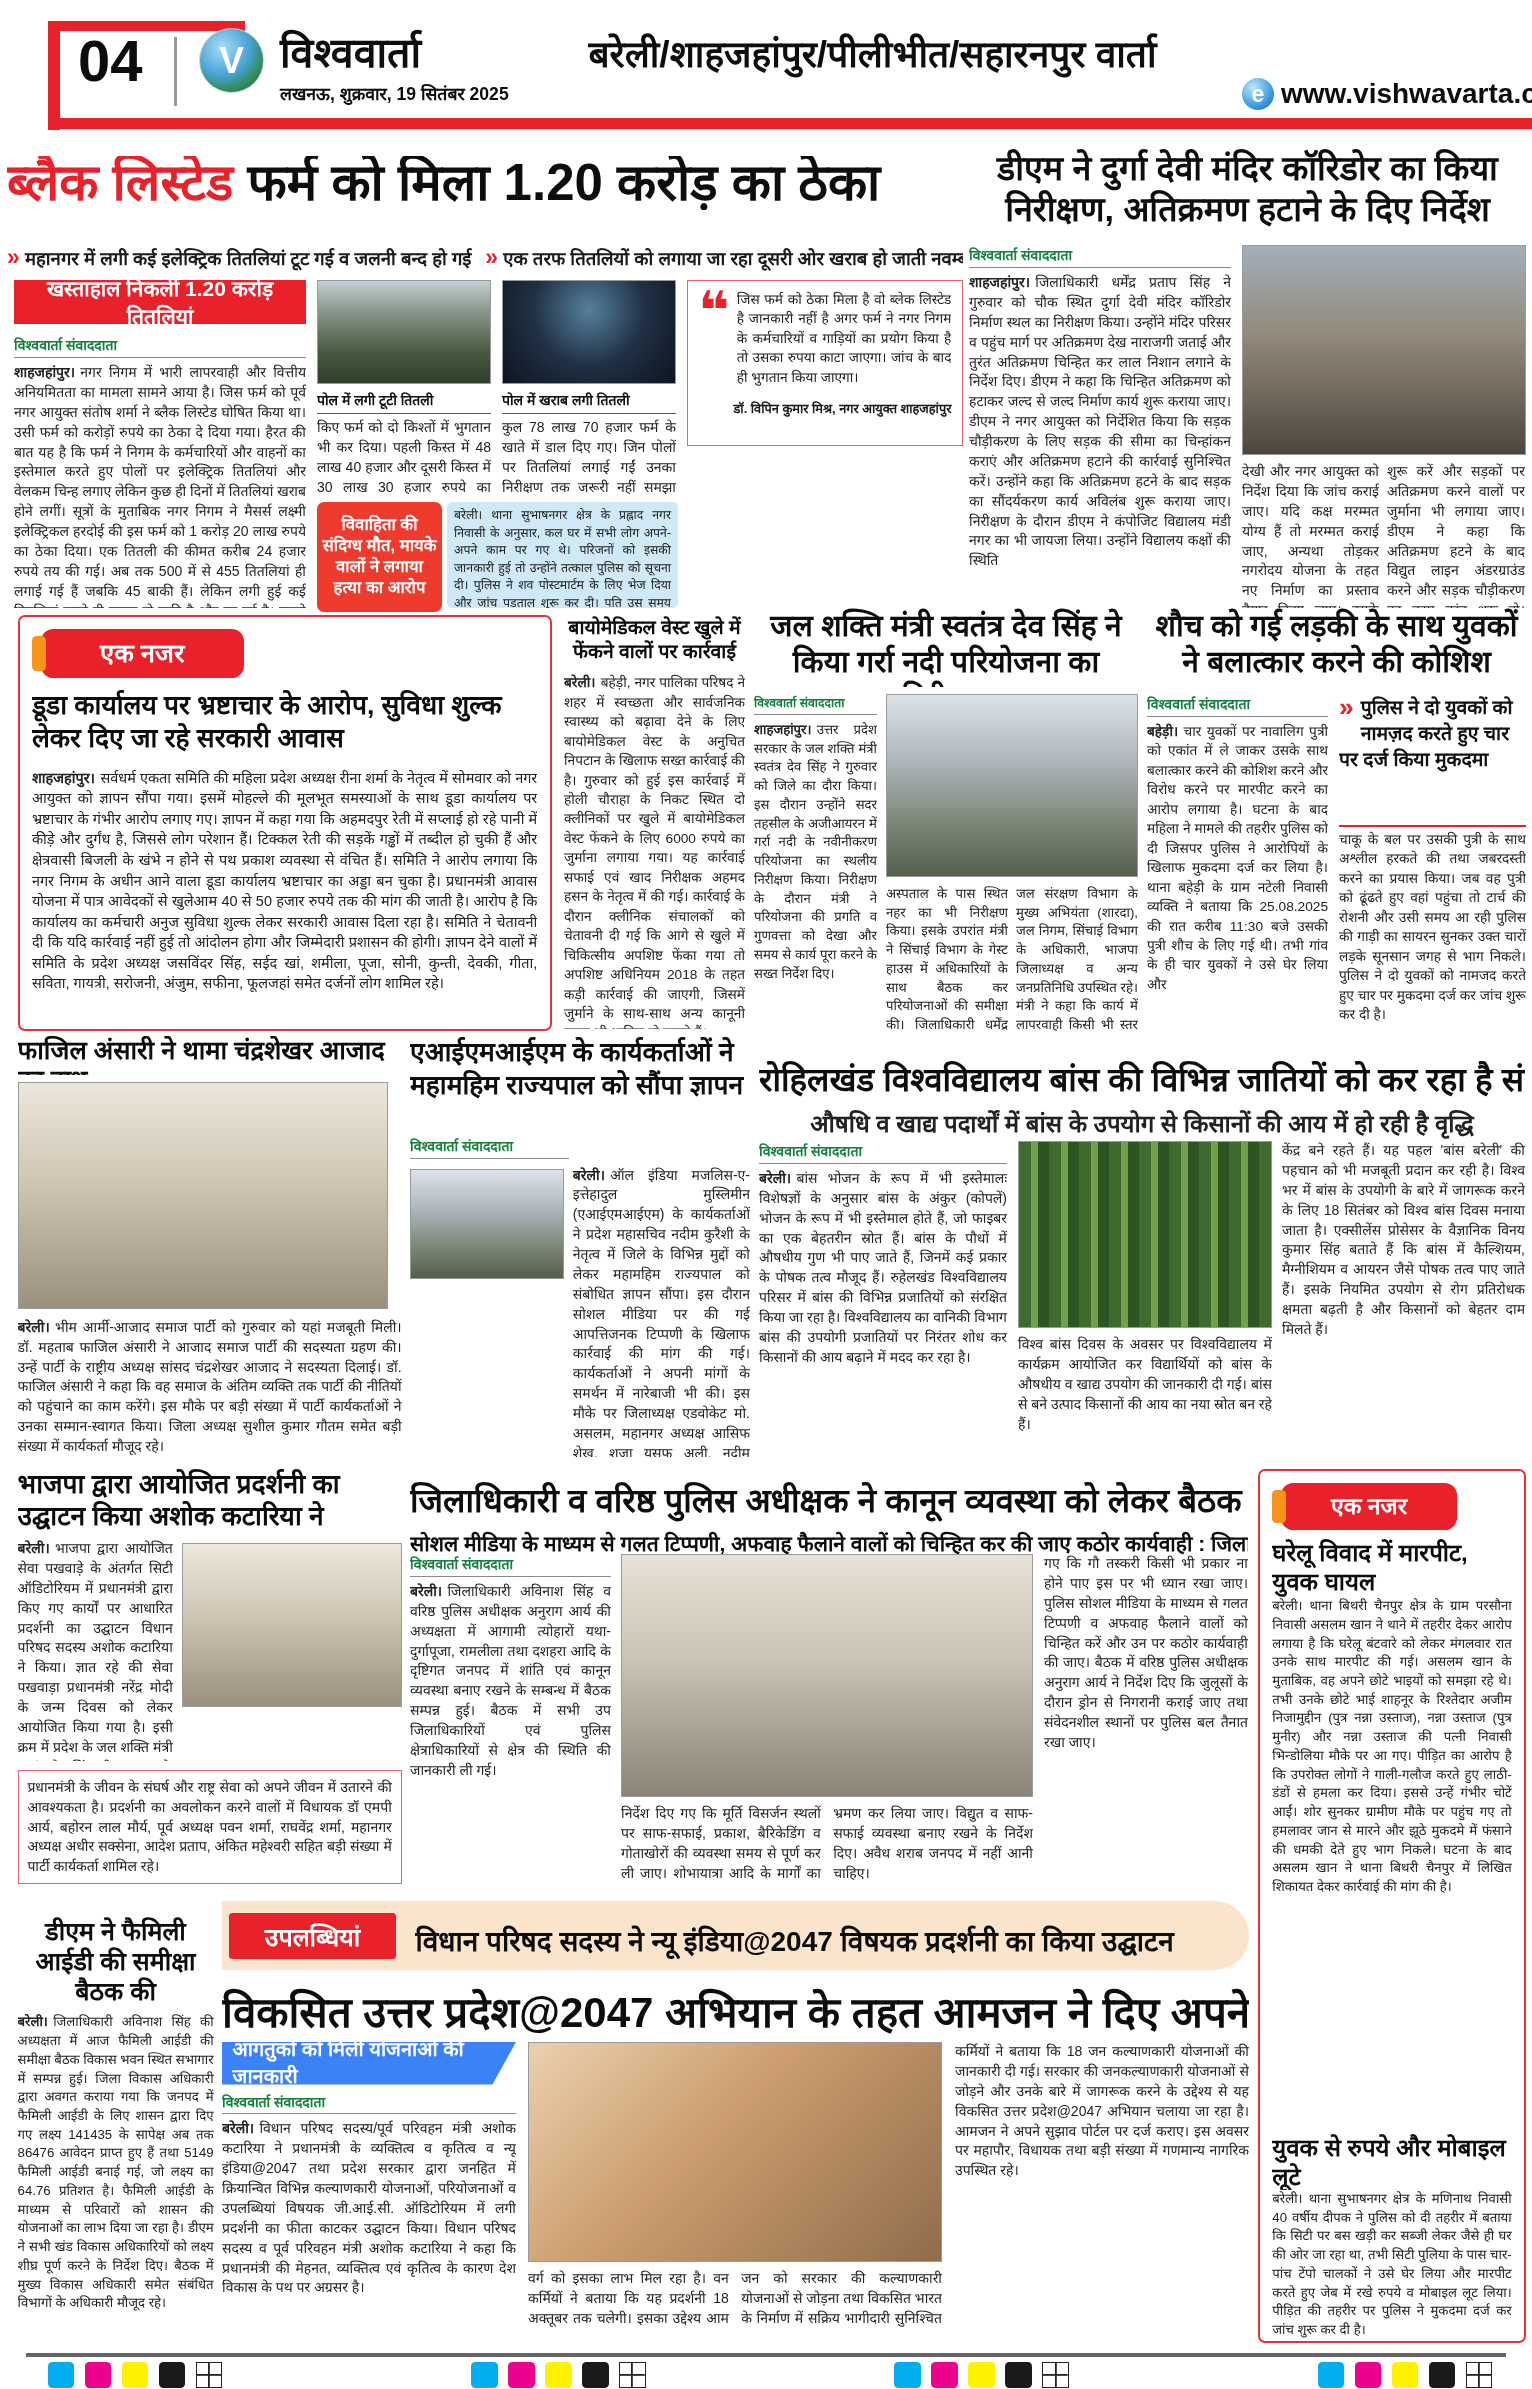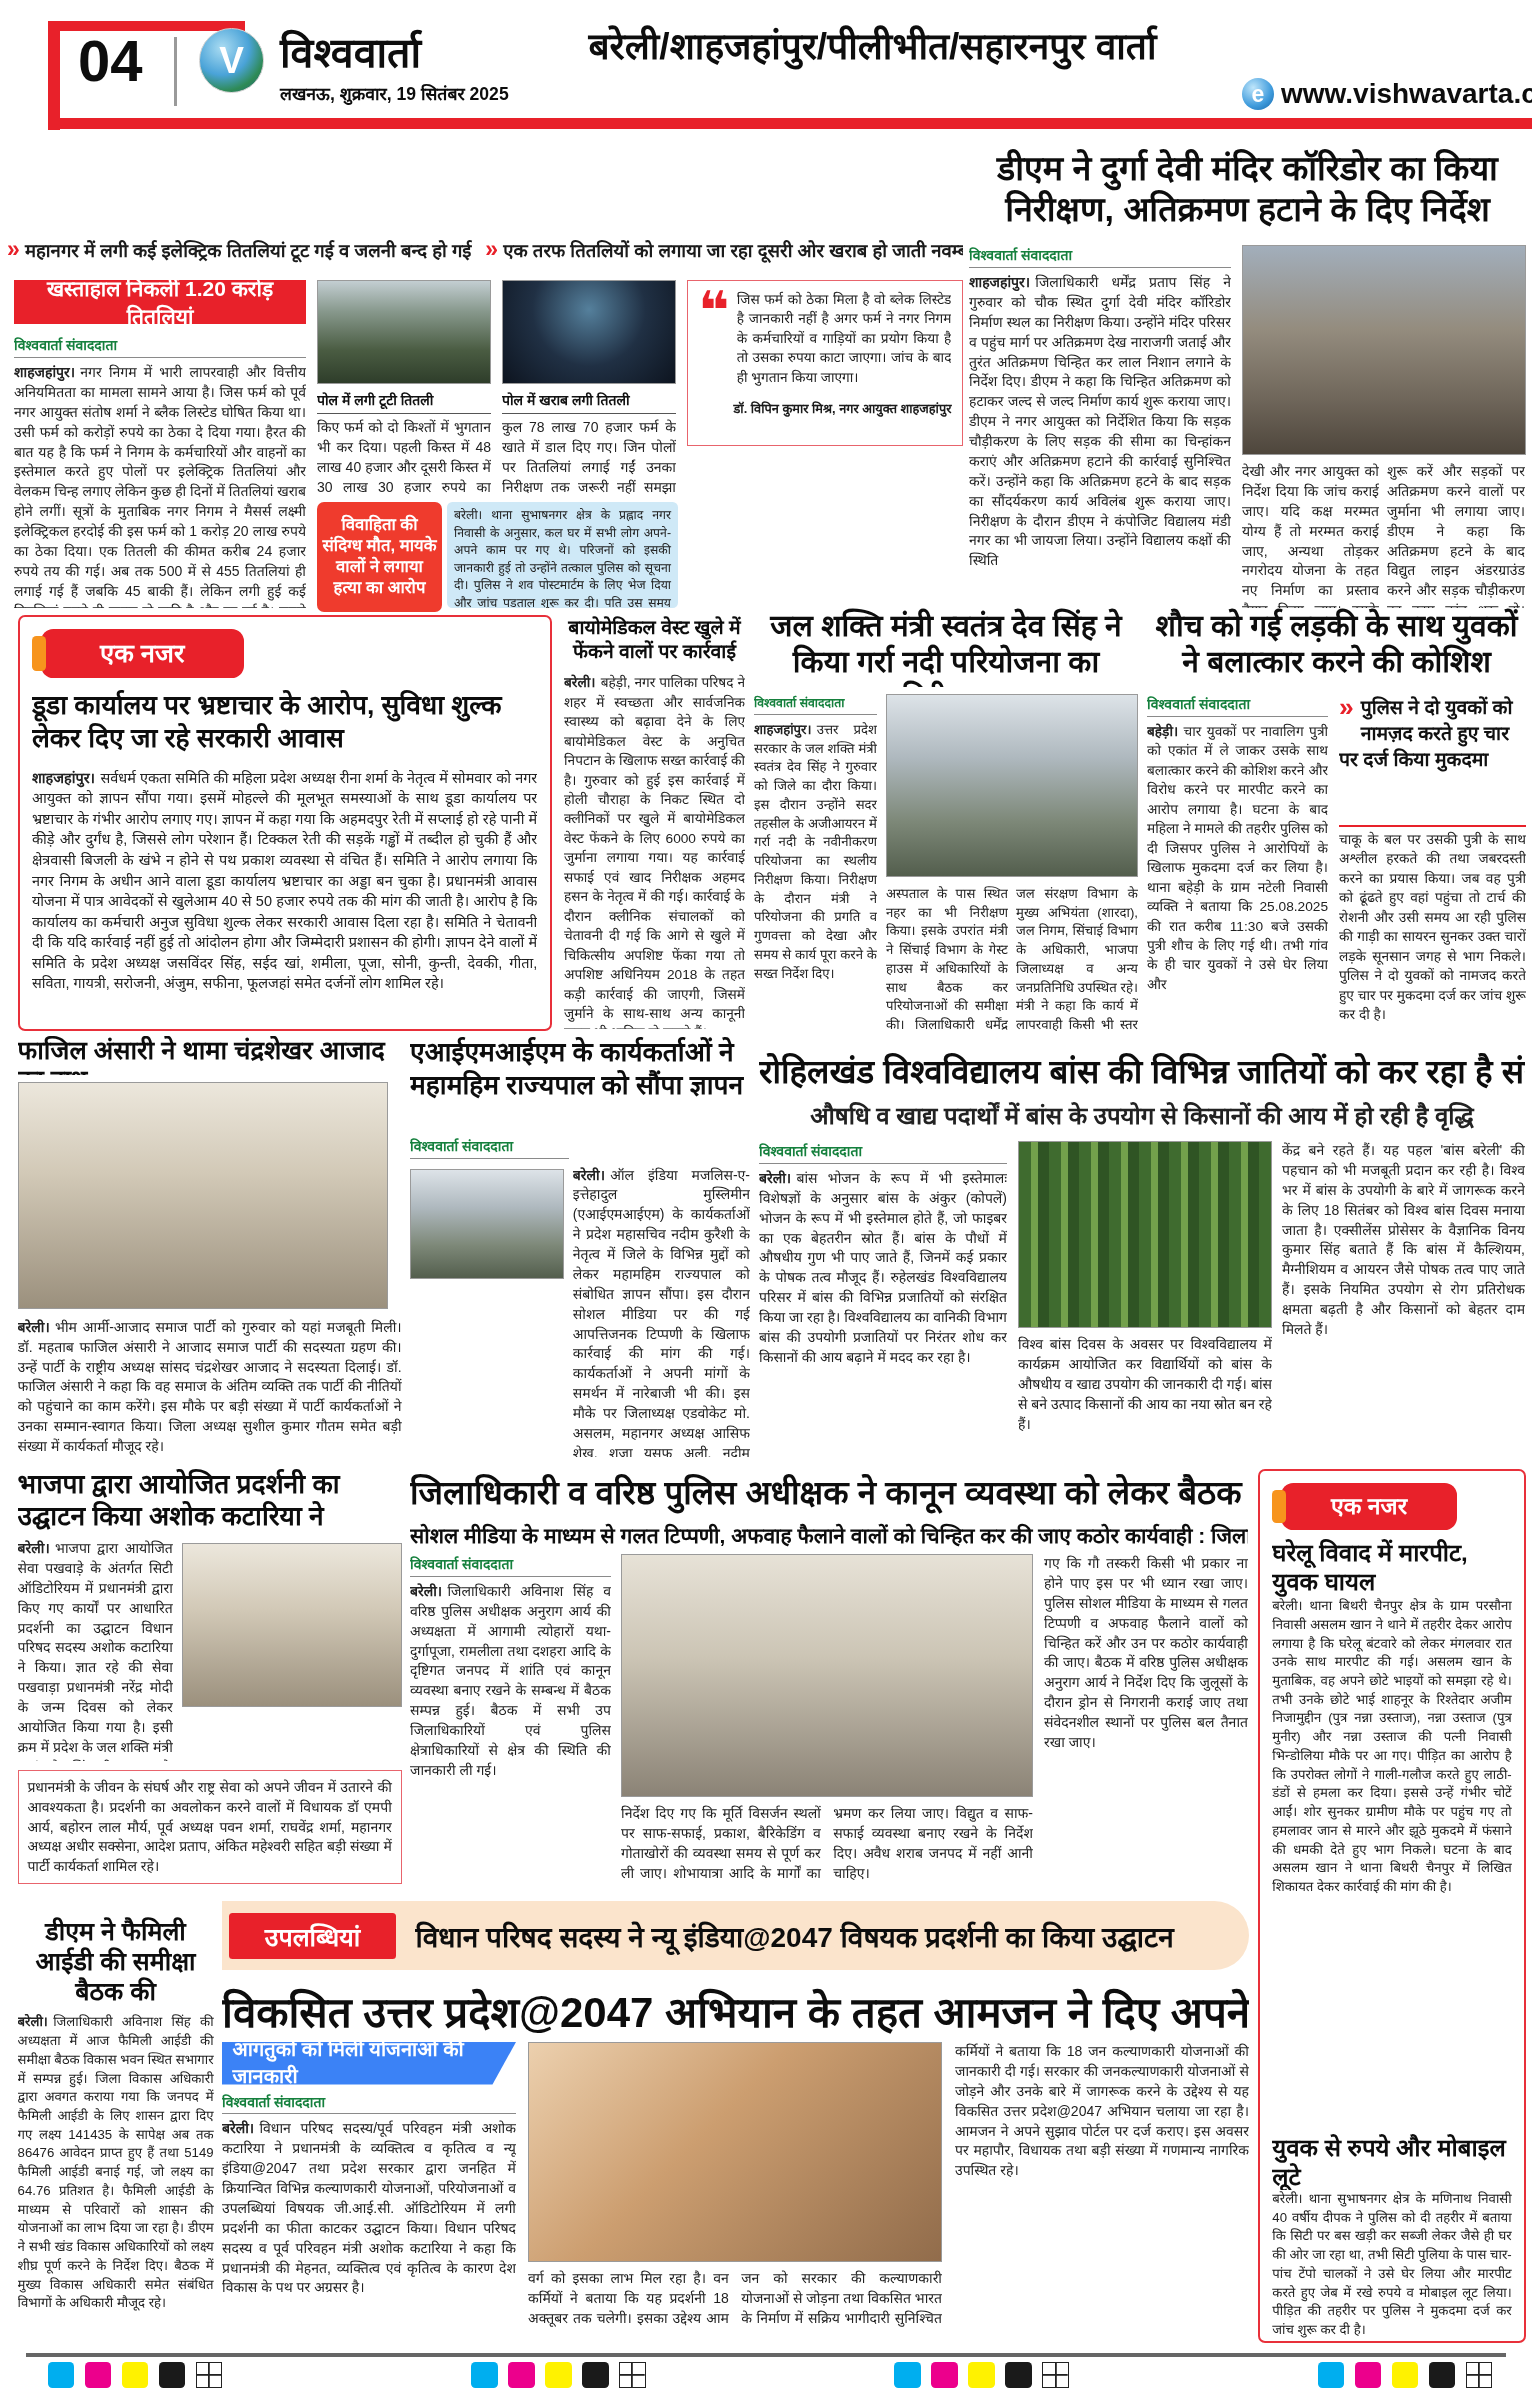--- a/index.html
+++ b/index.html
@@ -1,20 +1,20 @@
 <!DOCTYPE html>
 <html style="font-size:14px"><head>
 <meta charset="utf-8">
 <style>
   html,body{margin:0;padding:0;background:#e9e9e9;}
   .page{position:relative;width:1532px;height:2389px;background:#ffffff;margin:0 auto;
         font-family:"Liberation Sans","DejaVu Sans",sans-serif;color:#1b1b1b;overflow:hidden;}
   .abs{position:absolute;}
   .hl{font-weight:bold;color:#0d0d0d;}
-  .nowrap{white-space:nowrap;overflow:hidden;}
+  .nowrap{white-space:nowrap;overflow:hidden;margin-top:8px;}
   .center{text-align:center;}
   .body-txt{font-size:14px;line-height:1.42;text-align:justify;overflow:hidden;color:#222;}
   .dateline{font-weight:bold;margin-right:5.3px;}
   .byline{display:block;font-weight:bold;font-size:14px;color:#15803d;
           border-bottom:1.8px solid #8a8a8a;padding-bottom:2.6px;overflow:hidden;white-space:nowrap;}
   .caption{font-weight:bold;font-size:14px;color:#111;border-bottom:1.8px solid #555;padding:3.5px 0 4.4px 0;white-space:nowrap;overflow:hidden;}
   .photo{border:0.9px solid #9a9a9a;box-sizing:border-box;}
   .ph-trees{background:linear-gradient(180deg,#c3ced2 0%,#87988c 30%,#4a5c42 68%,#2e3d2a 100%);}
   .ph-night{background:radial-gradient(circle at 50% 28%,#55809c 0%,#203044 50%,#0d141f 100%);}
   .ph-street{background:linear-gradient(180deg,#a2aebb 0%,#948c7e 40%,#71685c 72%,#4e463c 100%);}
@@ -68,20 +68,23 @@
   <div class="abs hl" style="left:280px;top:81px;font-size:17.6px;">लखनऊ,  शुक्रवार, 19 सितंबर 2025</div>
   <div class="abs hl nowrap center" style="left:520px;top:19.4px;width:705px;font-size:37px;">बरेली/शाहजहांपुर/पीलीभीत/सहारनपुर वार्ता</div>
   <div class="abs" style="left:1242px;top:78px;display:flex;align-items:center;gap:7px;">
     <div class="web-icon">
       <span>e</span>
     </div>
     <span class="hl" style="font-size:28px;">www.vishwavarta.com</span>
   </div>
 
   <div class="abs" style="left:7px;top:148px;width:956px;height:460px;">
+    <div class="abs hl nowrap" style="left:0;top:0;width:956px;font-size:51px;line-height:1.05;">
+      <span class="red">ब्लैक लिस्टेड</span><span> फर्म को मिला 1.20 करोड़ का ठेका</span>
+    </div>
     <div class="abs nowrap" style="left:0;top:88px;width:956px;font-size:18.5px;font-weight:bold;">
       <span class="red" style="font-size:23px;">»</span>
       <span>महानगर में लगी कई इलेक्ट्रिक तितलियां टूट गई व जलनी बन्द हो गई</span>
       <span class="red" style="font-size:23px;margin-left:8.8px;">»</span>
       <span>एक तरफ तितलियों को लगाया जा रहा दूसरी ओर खराब हो जाती नवम्बर तक पूरा करना काम</span>
     </div>
 
     <div class="abs red-box" style="left:7px;top:132px;width:292px;height:44px;font-size:21px;">खस्ताहाल निकलीं 1.20 करोड़ तितलियां</div>
     <span class="abs byline" style="left:7px;top:187px;width:292px;">विश्ववार्ता संवाददाता</span>
     <div class="abs body-txt" style="left:7px;top:215px;width:292px;height:245px;">

